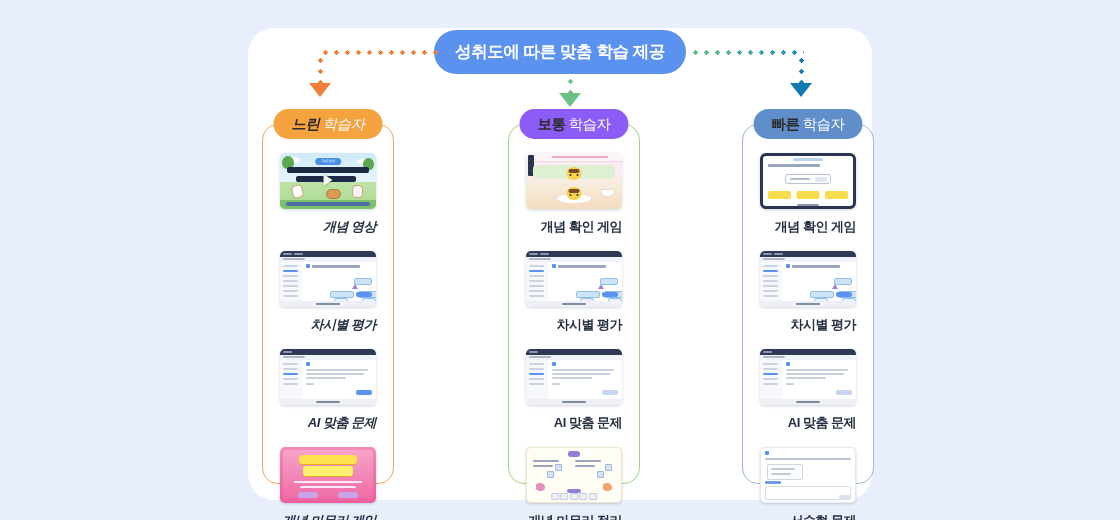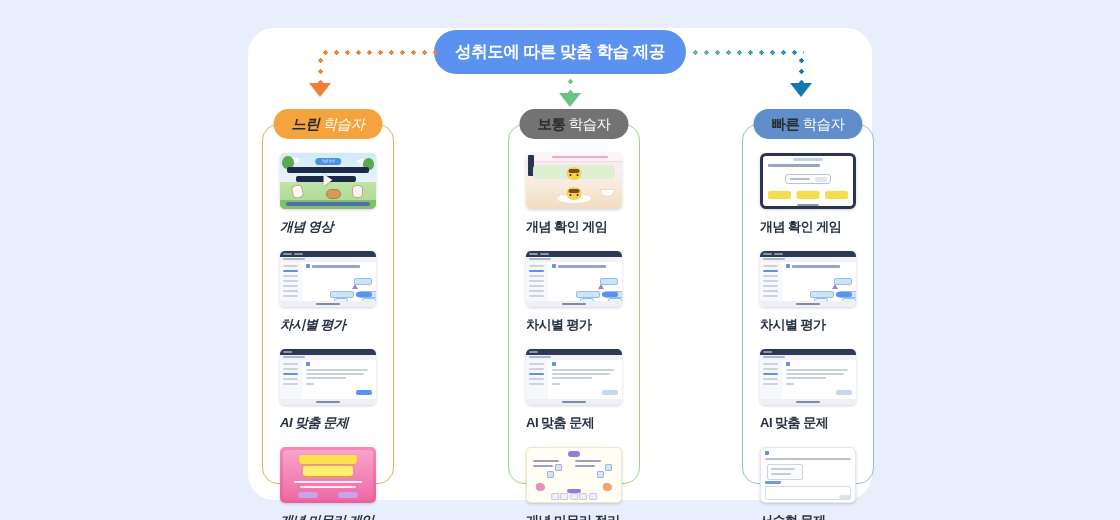--- a/index.html
+++ b/index.html
@@ -99,27 +99,27 @@
   .col-3{left:742px;height:358px;border:1.4px solid #9bb9e4;}
 
   .col-title{
     position:absolute;top:-16px;left:50%;transform:translateX(-50%);
     height:30px;border-radius:15px;
     display:flex;align-items:center;justify-content:center;
     padding:0 18px;white-space:nowrap;
     font-size:14.5px;letter-spacing:-0.5px;
   }
   .t1{background:#f5a33f;}
-  .t2{background:#737373;}
+  .t2{background:#8b5cf6;}
   .t3{background:#5f8ecb;}
   .col-title .strong{font-weight:bold;color:#2a2a2a;}
   .col-title .light{font-weight:normal;color:#ffffff;margin-left:3px;}
 
   
-  .item{display:flex;flex-direction:column;align-items:flex-start;margin-bottom:2px;}
+  .item{display:flex;flex-direction:column;align-items:flex-end;margin-bottom:2px;}
   .thumb{
     width:96px;height:56px;border-radius:5px;
     overflow:hidden;position:relative;
     box-shadow:0 1px 3px rgba(40,60,100,.22);
     background:#ffffff;
   }
   .item-label{
     font-size:13px;font-weight:bold;color:#24303f;
     letter-spacing:-0.5px;white-space:nowrap;
     margin:9px 0 13px;

